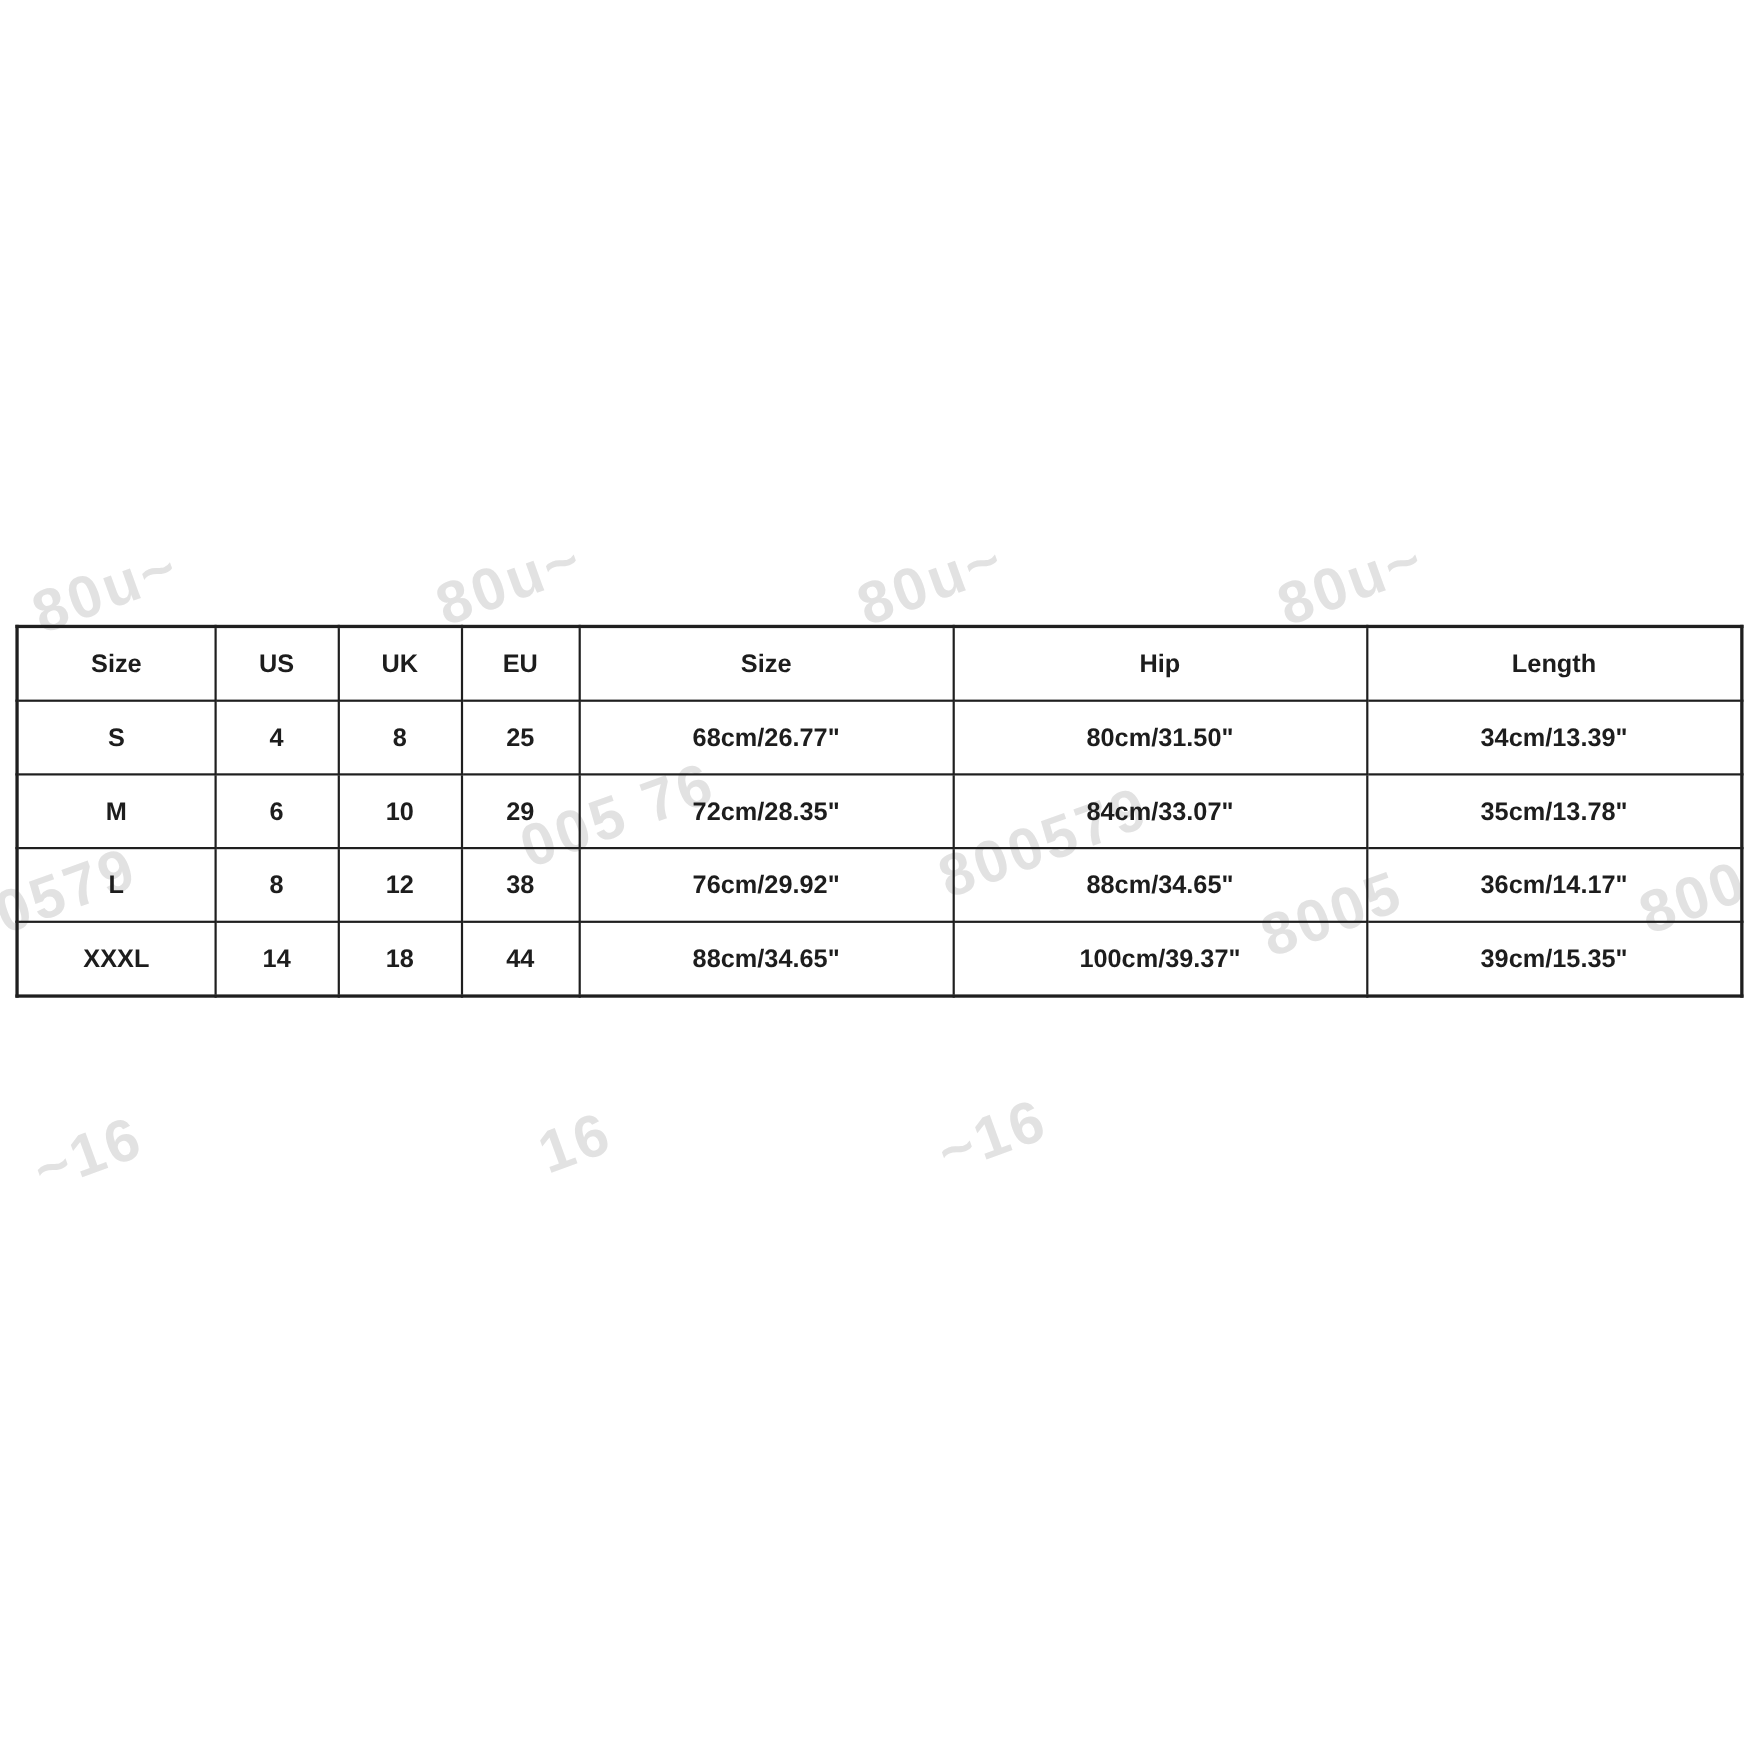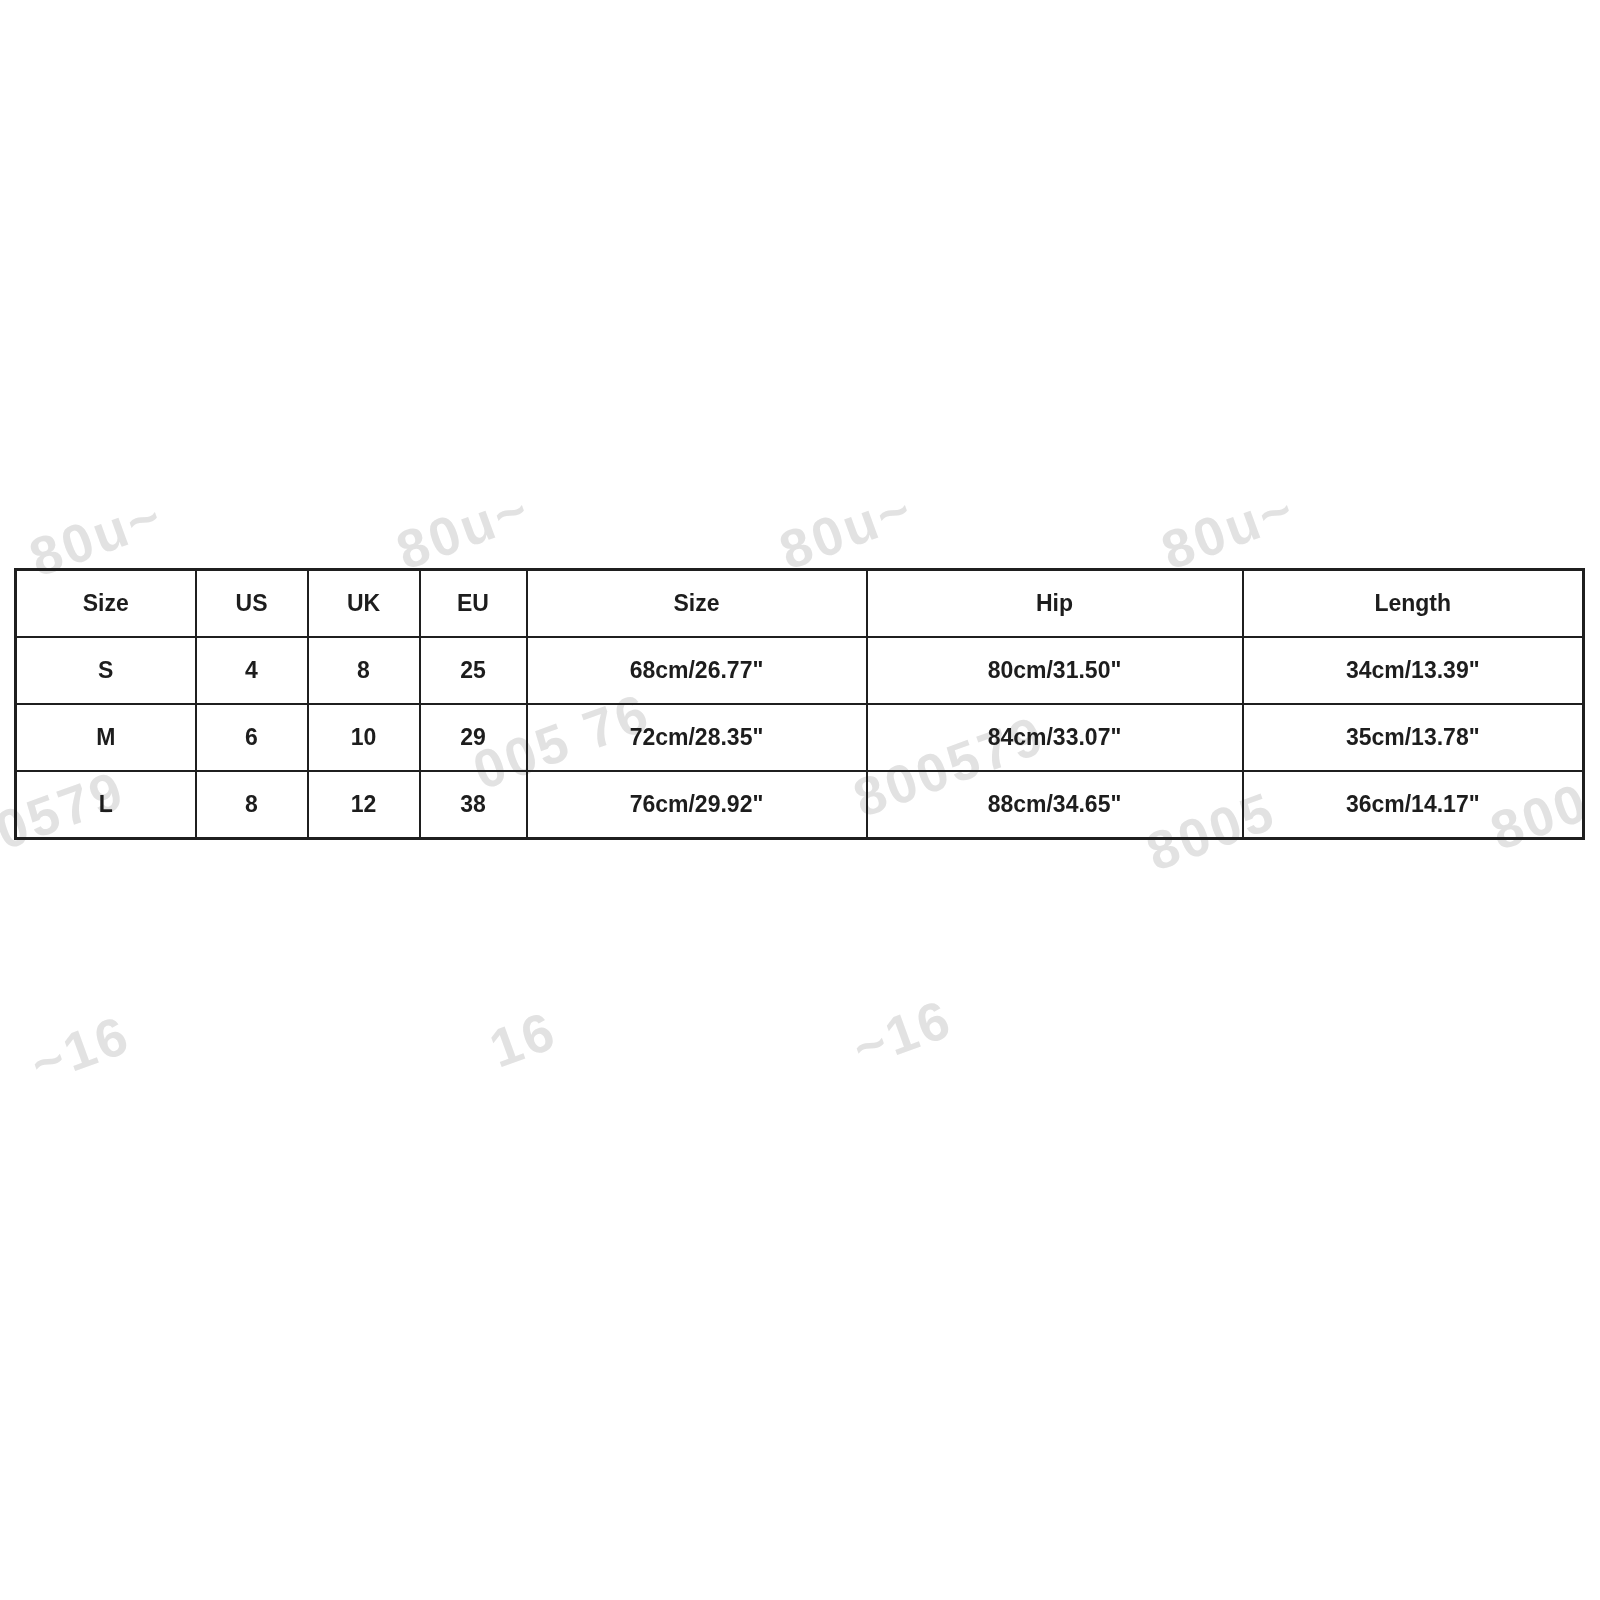--- a/index.html
+++ b/index.html
@@ -127,15 +127,24 @@
       </tr>
       <tr>
         <td>L</td>
         <td>8</td>
         <td>12</td>
         <td>38</td>
         <td>76cm/29.92"</td>
         <td>88cm/34.65"</td>
         <td>36cm/14.17"</td>
       </tr>
+      <tr>
+        <td>XXXL</td>
+        <td>14</td>
+        <td>18</td>
+        <td>44</td>
+        <td>88cm/34.65"</td>
+        <td>100cm/39.37"</td>
+        <td>39cm/15.35"</td>
+      </tr>
     </tbody>
   </table>
 </div>
 
 </body></html>

